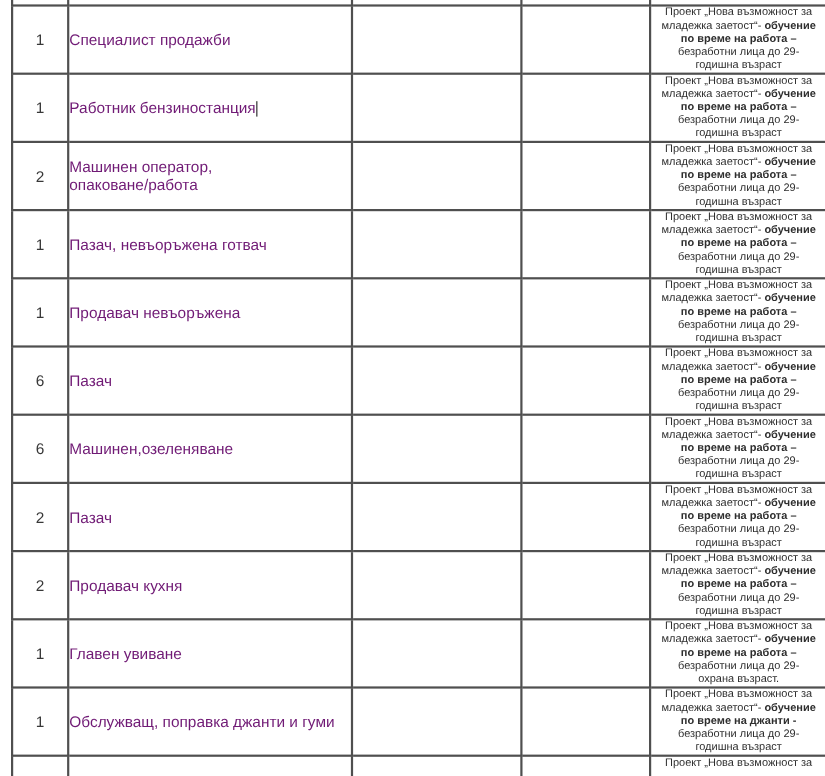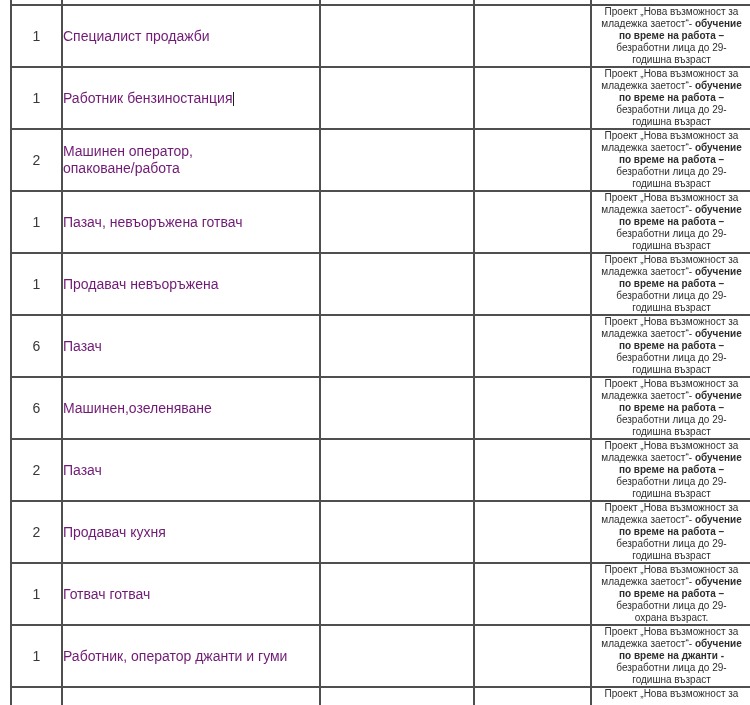--- a/index.html
+++ b/index.html
@@ -191,34 +191,34 @@
           <td class="c-proj">
             <div class="pline"><span>Проект „Нова възможност за</span></div>
             <div class="pline"><span>младежка заетост“-</span><b> обучение</b></div>
             <div class="pline"><b>по време на работа –</b></div>
             <div class="pline"><span>безработни лица до 29-</span></div>
             <div class="pline"><span>годишна възраст</span></div>
           </td>
         </tr>
         <tr class="row">
           <td class="c-count"><span>1</span></td>
-          <td class="c-pos"><span class="pos-text">Готвач готвач</span></td>
+          <td class="c-pos"><span class="pos-text">Главен увиване</span></td>
           <td class="c-empty"></td>
           <td class="c-empty"></td>
           <td class="c-proj">
             <div class="pline"><span>Проект „Нова възможност за</span></div>
             <div class="pline"><span>младежка заетост“-</span><b> обучение</b></div>
             <div class="pline"><b>по време на работа –</b></div>
             <div class="pline"><span>безработни лица до 29-</span></div>
             <div class="pline"><span>охрана възраст.</span></div>
           </td>
         </tr>
         <tr class="row">
           <td class="c-count"><span>1</span></td>
-          <td class="c-pos"><span class="pos-text">Работник, оператор джанти и гуми</span></td>
+          <td class="c-pos"><span class="pos-text">Обслужващ, поправка джанти и гуми</span></td>
           <td class="c-empty"></td>
           <td class="c-empty"></td>
           <td class="c-proj">
             <div class="pline"><span>Проект „Нова възможност за</span></div>
             <div class="pline"><span>младежка заетост“-</span><b> обучение</b></div>
             <div class="pline"><b>по време на джанти -</b></div>
             <div class="pline"><span>безработни лица до 29-</span></div>
             <div class="pline"><span>годишна възраст</span></div>
           </td>
         </tr>

